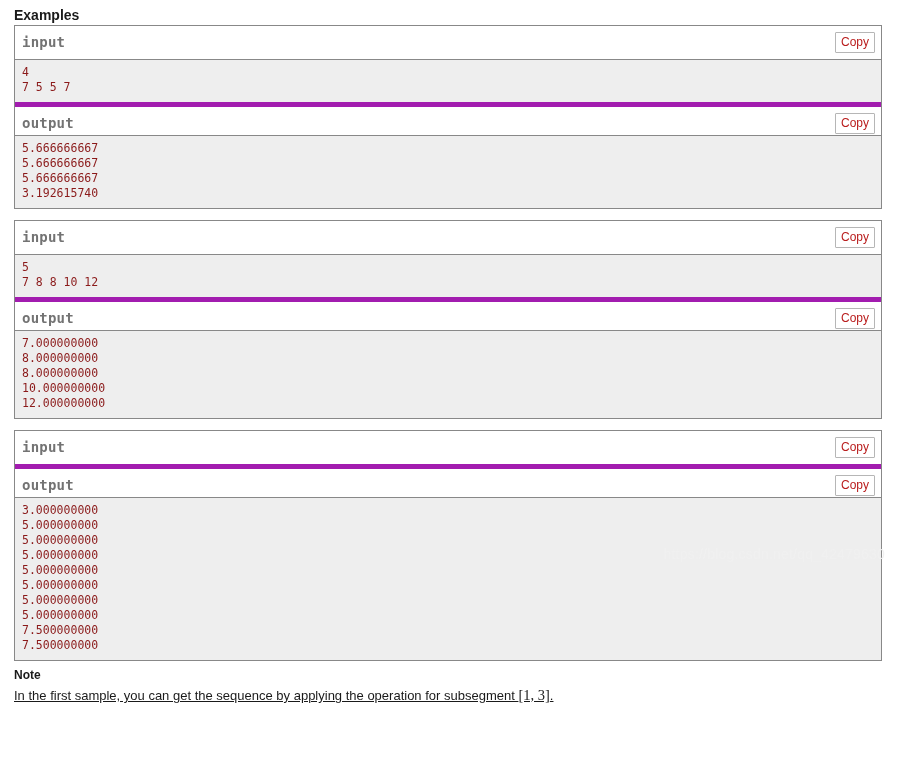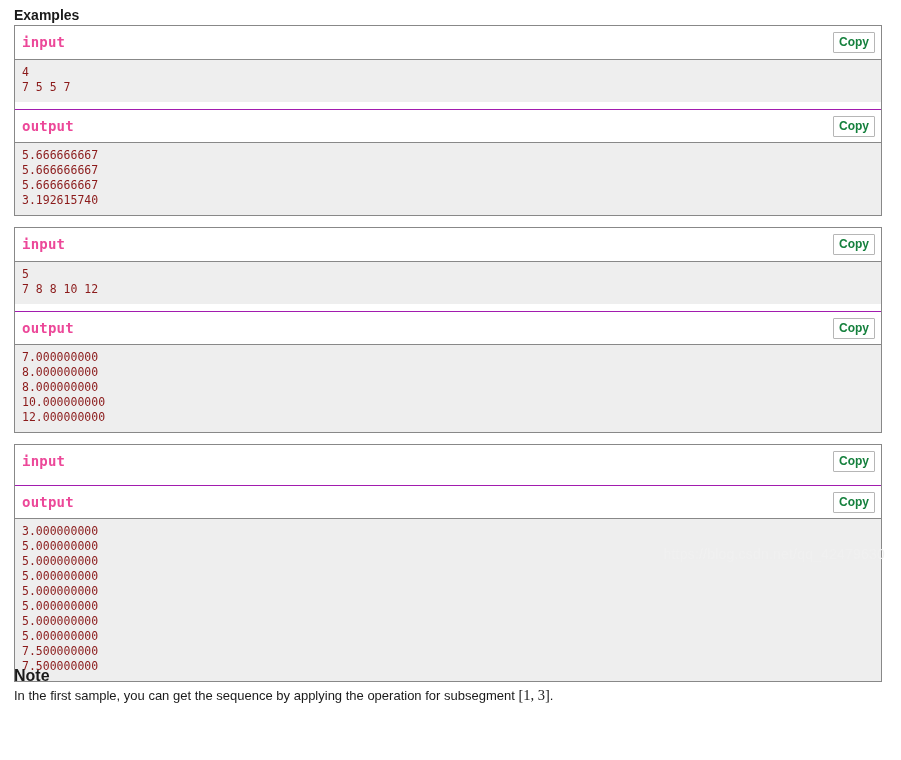--- a/index.html
+++ b/index.html
@@ -60,89 +60,88 @@
     box-sizing: border-box;
   }
 
   .io-title .label {
     position: absolute;
     left: 7px;
     top: 8px;
     font-family: "DejaVu Sans Mono", "Liberation Mono", monospace;
     font-size: 14px;
     font-weight: bold;
-    color: #ec4899;
+    color: #737373;
     letter-spacing: 0.2px;
   }
 
   .copy-btn {
     position: absolute;
     right: 6px;
     top: 6px;
     height: 21px;
     min-width: 38px;
     padding: 0 5px;
     box-sizing: border-box;
     border: 1px solid #b6b6b6;
     background: #ffffff;
-    color: #15803d;
+    color: #b91c1c;
     font-family: "Liberation Sans", sans-serif;
     font-size: 12px;
     line-height: 19px;
     text-align: center;
     border-radius: 1px;
     cursor: pointer;
     user-select: none;
-    font-weight: bold;
   }
 
   .io-data {
     background: #eeeeee;
     border-top: 1px solid #888888;
     padding: 5px 0 7px 7px;
     box-sizing: border-box;
   }
 
   .io-data pre {
     margin: 0;
     font-family: "DejaVu Sans Mono", "Liberation Mono", monospace;
     font-size: 11.5px;
     line-height: 15px;
     color: #8b1a1a;
     white-space: pre;
   }
 
   .divider-row {
-    border-top: 1px solid #a21caf;
-    margin-top: 7px;
+    border-top: 5px solid #a21caf;
   }
 
   
   .note-block {
     position: absolute;
     left: 14px;
     top: 668px;
     width: 868px;
   }
 
   .note-title {
     font-family: "Liberation Sans", sans-serif;
-    font-size: 16px;
+    font-size: 12px;
     font-weight: bold;
     color: #1a1a1a;
     margin: 0 0 4px 0;
     line-height: 15px;
   }
 
   .note-para {
     font-family: "Liberation Sans", sans-serif;
     font-size: 13px;
     line-height: 17px;
     color: #1a1a1a;
     margin: 0 12px 14px 0;
+    text-decoration: underline;
   }
 
   .math {
     font-family: "Liberation Serif", "DejaVu Serif", serif;
     font-size: 14.5px;
     font-style: normal;
   }
 
   
   .watermark {

